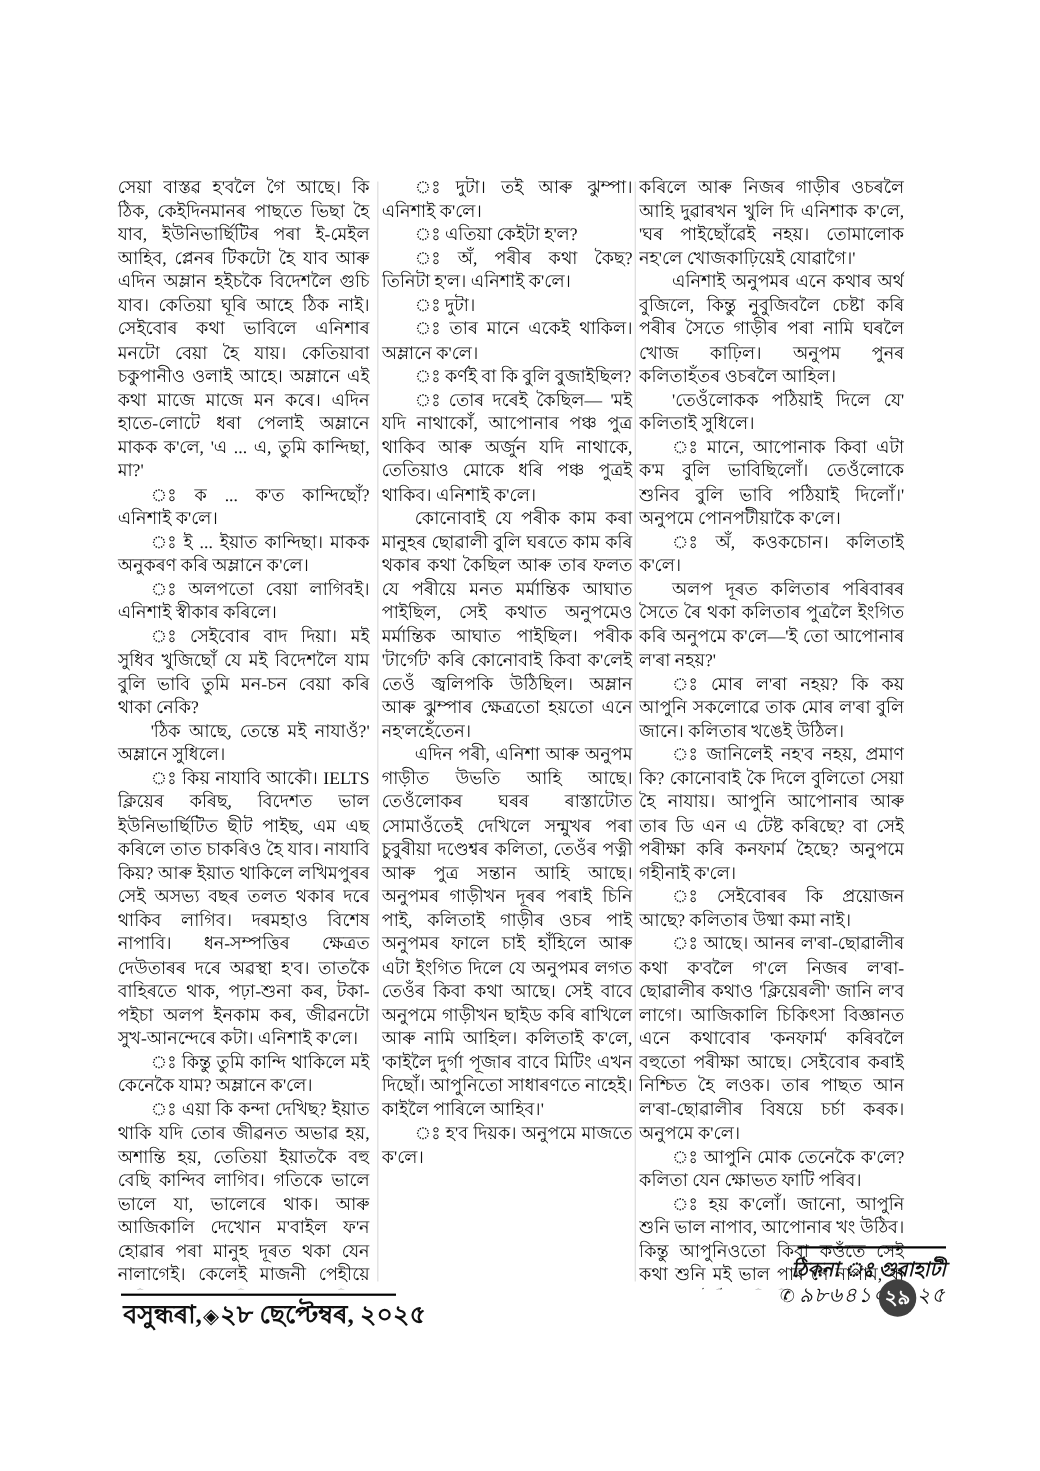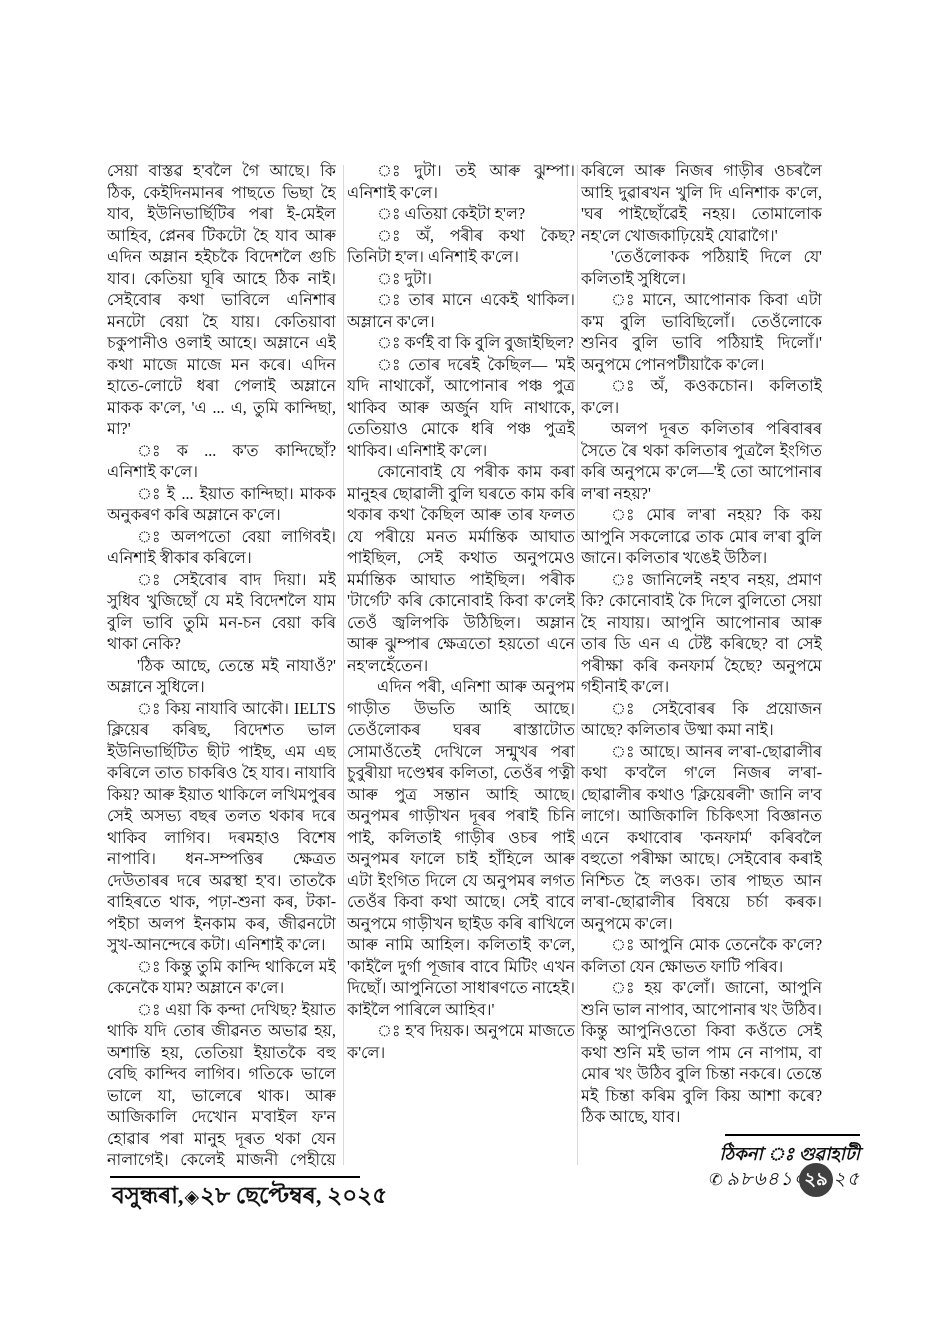--- a/index.html
+++ b/index.html
@@ -88,20 +88,21 @@
       <p class="para ind">ঃ দুটা।</p>
       <p class="para ind">ঃ তাৰ মানে একেই থাকিল। অম্লানে ক'লে।</p>
       <p class="para ind">ঃ কৰ্ণই বা কি বুলি বুজাইছিল?</p>
       <p class="para ind">ঃ তোৰ দৰেই কৈছিল— 'মই যদি নাথাকোঁ, আপোনাৰ পঞ্চ পুত্ৰ থাকিব আৰু অৰ্জুন যদি নাথাকে, তেতিয়াও মোকে ধৰি পঞ্চ পুত্ৰই থাকিব। এনিশাই ক'লে।</p>
       <p class="para ind">কোনোবাই যে পৰীক কাম কৰা মানুহৰ ছোৱালী বুলি ঘৰতে কাম কৰি থকাৰ কথা কৈছিল আৰু তাৰ ফলত যে পৰীয়ে মনত মৰ্মান্তিক আঘাত পাইছিল, সেই কথাত অনুপমেও মৰ্মান্তিক আঘাত পাইছিল। পৰীক 'টাৰ্গেট' কৰি কোনোবাই কিবা ক'লেই তেওঁ জ্বলিপকি উঠিছিল। অম্লান আৰু ঝুম্পাৰ ক্ষেত্ৰতো হয়তো এনে নহ'লহেঁতেন।</p>
       <p class="para ind">এদিন পৰী, এনিশা আৰু অনুপম গাড়ীত উভতি আহি আছে। তেওঁলোকৰ ঘৰৰ ৰাস্তাটোত সোমাওঁতেই দেখিলে সন্মুখৰ পৰা চুবুৰীয়া দণ্ডেশ্বৰ কলিতা, তেওঁৰ পত্নী আৰু পুত্ৰ সন্তান আহি আছে। অনুপমৰ গাড়ীখন দূৰৰ পৰাই চিনি পাই, কলিতাই গাড়ীৰ ওচৰ পাই অনুপমৰ ফালে চাই হাঁহিলে আৰু এটা ইংগিত দিলে যে অনুপমৰ লগত তেওঁৰ কিবা কথা আছে। সেই বাবে অনুপমে গাড়ীখন ছাইড কৰি ৰাখিলে আৰু নামি আহিল। কলিতাই ক'লে, 'কাইলৈ দুৰ্গা পূজাৰ বাবে মিটিং এখন দিছোঁ। আপুনিতো সাধাৰণতে নাহেই। কাইলৈ পাৰিলে আহিব।'</p>
       <p class="para ind">ঃ হ'ব দিয়ক। অনুপমে মাজতে ক'লে।</p>
     </div>
   <div class="col col-3">
       <p class="para">কৰিলে আৰু নিজৰ গাড়ীৰ ওচৰলৈ আহি দুৱাৰখন খুলি দি এনিশাক ক'লে, 'ঘৰ পাইছোঁৱেই নহয়। তোমালোক নহ'লে খোজকাঢ়িয়েই যোৱাগৈ।'</p>
+      <p class="para ind">এনিশাই অনুপমৰ এনে কথাৰ অৰ্থ বুজিলে, কিন্তু নুবুজিবলৈ চেষ্টা কৰি পৰীৰ সৈতে গাড়ীৰ পৰা নামি ঘৰলৈ খোজ কাঢ়িল। অনুপম পুনৰ কলিতাহঁতৰ ওচৰলৈ আহিল।</p>
       <p class="para ind">'তেওঁলোকক পঠিয়াই দিলে যে' কলিতাই সুধিলে।</p>
       <p class="para ind">ঃ মানে, আপোনাক কিবা এটা ক'ম বুলি ভাবিছিলোঁ। তেওঁলোকে শুনিব বুলি ভাবি পঠিয়াই দিলোঁ।' অনুপমে পোনপটীয়াকৈ ক'লে।</p>
       <p class="para ind">ঃ অঁ, কওকচোন। কলিতাই ক'লে।</p>
       <p class="para ind">অলপ দূৰত কলিতাৰ পৰিবাৰৰ সৈতে ৰৈ থকা কলিতাৰ পুত্ৰলৈ ইংগিত কৰি অনুপমে ক'লে—'ই তো আপোনাৰ ল'ৰা নহয়?'</p>
       <p class="para ind">ঃ মোৰ ল'ৰা নহয়? কি কয় আপুনি সকলোৱে তাক মোৰ ল'ৰা বুলি জানে। কলিতাৰ খঙেই উঠিল।</p>
       <p class="para ind">ঃ জানিলেই নহ'ব নহয়, প্ৰমাণ কি? কোনোবাই কৈ দিলে বুলিতো সেয়া হৈ নাযায়। আপুনি আপোনাৰ আৰু তাৰ ডি এন এ টেষ্ট কৰিছে? বা সেই পৰীক্ষা কৰি কনফাৰ্ম হৈছে? অনুপমে গহীনাই ক'লে।</p>
       <p class="para ind">ঃ সেইবোৰৰ কি প্ৰয়োজন আছে? কলিতাৰ উষ্মা কমা নাই।</p>
       <p class="para ind">ঃ আছে। আনৰ ল'ৰা-ছোৱালীৰ কথা ক'বলৈ গ'লে নিজৰ ল'ৰা-ছোৱালীৰ কথাও 'ক্লিয়েৰলী' জানি ল'ব লাগে। আজিকালি চিকিৎসা বিজ্ঞানত এনে কথাবোৰ 'কনফাৰ্ম' কৰিবলৈ বহুতো পৰীক্ষা আছে। সেইবোৰ কৰাই নিশ্চিত হৈ লওক। তাৰ পাছত আন ল'ৰা-ছোৱালীৰ বিষয়ে চৰ্চা কৰক। অনুপমে ক'লে।</p>
       <p class="para ind">ঃ আপুনি মোক তেনেকৈ ক'লে? কলিতা যেন ক্ষোভত ফাটি পৰিব।</p>
       <p class="para ind">ঃ হয় ক'লোঁ। জানো, আপুনি শুনি ভাল নাপাব, আপোনাৰ খং উঠিব। কিন্তু আপুনিওতো কিবা কওঁতে সেই কথা শুনি মই ভাল পাম নে নাপাম, বা মোৰ খং উঠিব বুলি চিন্তা নকৰে। তেন্তে মই চিন্তা কৰিম বুলি কিয় আশা কৰে? ঠিক আছে, যাব।</p>

